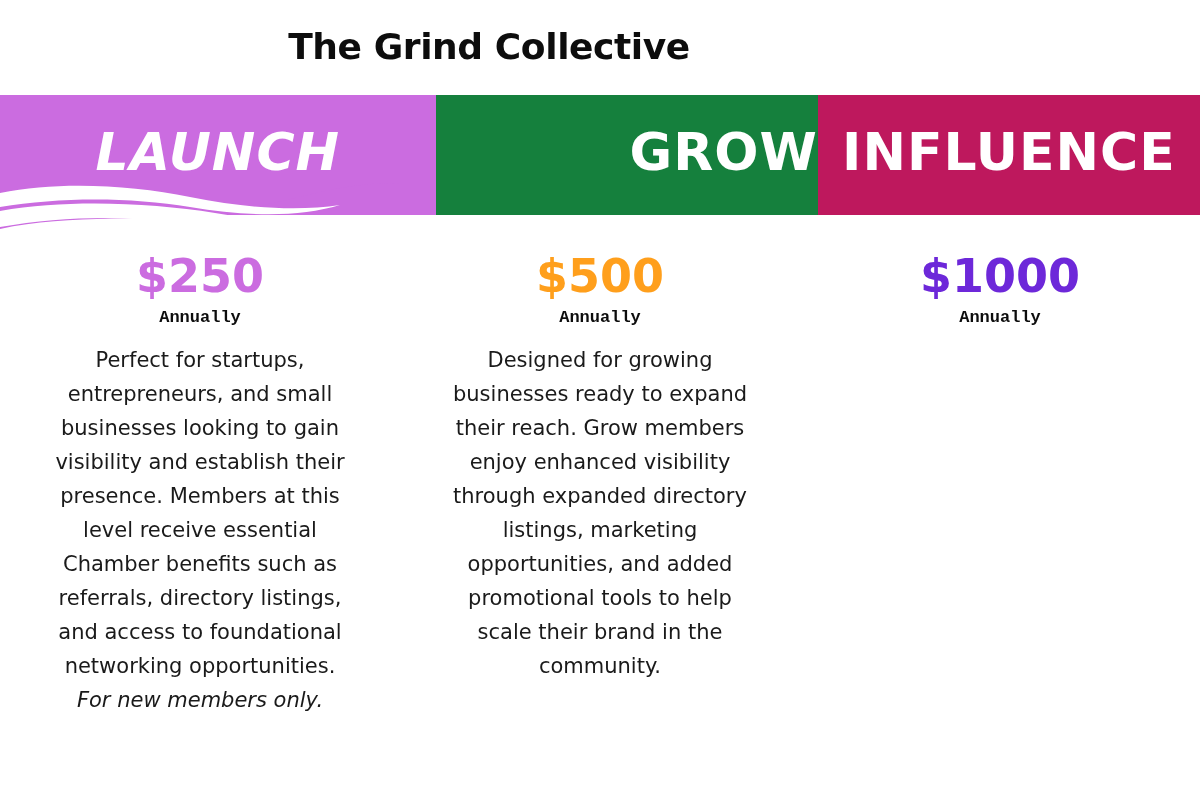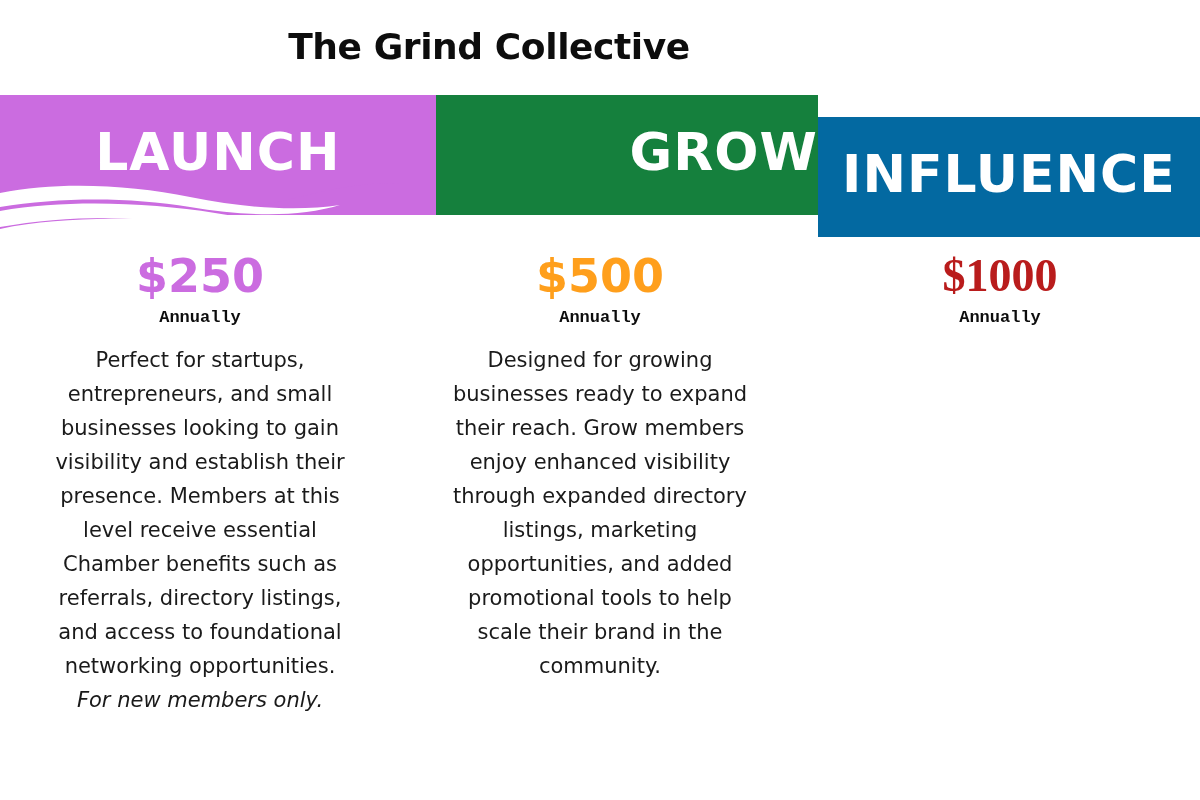--- a/index.html
+++ b/index.html
@@ -45,21 +45,21 @@
     display: flex;
   }
   .tier-header {
     position: relative;
     height: 120px;
     display: flex;
     align-items: center;
     justify-content: center;
     overflow: visible;
   }
-  .tier-header.col-launch { width: 456px; }
+  .tier-header.col-launch { width: 456px; font-style: italic; }
   .tier-header.col-grow { width: 400px; }
   .tier-header.col-influence { width: 400px; }
 
   .tier-header-label {
     position: relative;
     z-index: 3;
     color: #ffffff;
     font-size: 52px;
     font-weight: bold;
     letter-spacing: 1px;
@@ -95,21 +95,21 @@
 
   .tier-price {
     font-size: 46px;
     font-weight: bold;
     line-height: 1.05;
     font-family: "DejaVu Sans", sans-serif;
     margin-top: 12px;
   }
   .price-launch { color: #cb6ce0; }
   .price-grow { color: #ff9f1c; }
-  .price-influence { color: #b91c1c; font-family: Liberation Serif, serif; }
+  .price-influence { color: #6d28d9; }
 
   .tier-period {
     font-size: 17px;
     font-weight: bold;
     color: #0d0d0d;
     margin-top: 8px;
     font-family: Liberation Mono, monospace;
   }
 
   .tier-desc {
@@ -139,21 +139,21 @@
         <path d="M0,26 C60,14 130,18 190,30 C250,42 300,44 340,38 C300,50 250,50 190,40 C130,30 60,30 0,40 Z" fill="#ffffff"></path>
         <path d="M0,44 C70,32 150,36 215,46 C265,54 300,56 330,52 C290,64 240,64 180,56 C120,48 60,50 0,60 Z" fill="#ffffff"></path>
       </svg>
       <span class="tier-header-label">LAUNCH</span>
     </div>
 
     <div class="tier-header col-grow" style="background:#15803d;justify-content:flex-end;">
       <span class="tier-header-label">GROW</span>
     </div>
 
-    <div class="tier-header col-influence" style="background:#0369a1;margin-top:22px;">
+    <div class="tier-header col-influence" style="background:#be185d;">
       <span class="tier-header-label">INFLUENCE</span>
     </div>
 
   </div>
 
   <div class="columns">
 
     <div class="tier-col">
       <div class="tier-price price-launch">$250</div>
       <div class="tier-period">Annually</div>

